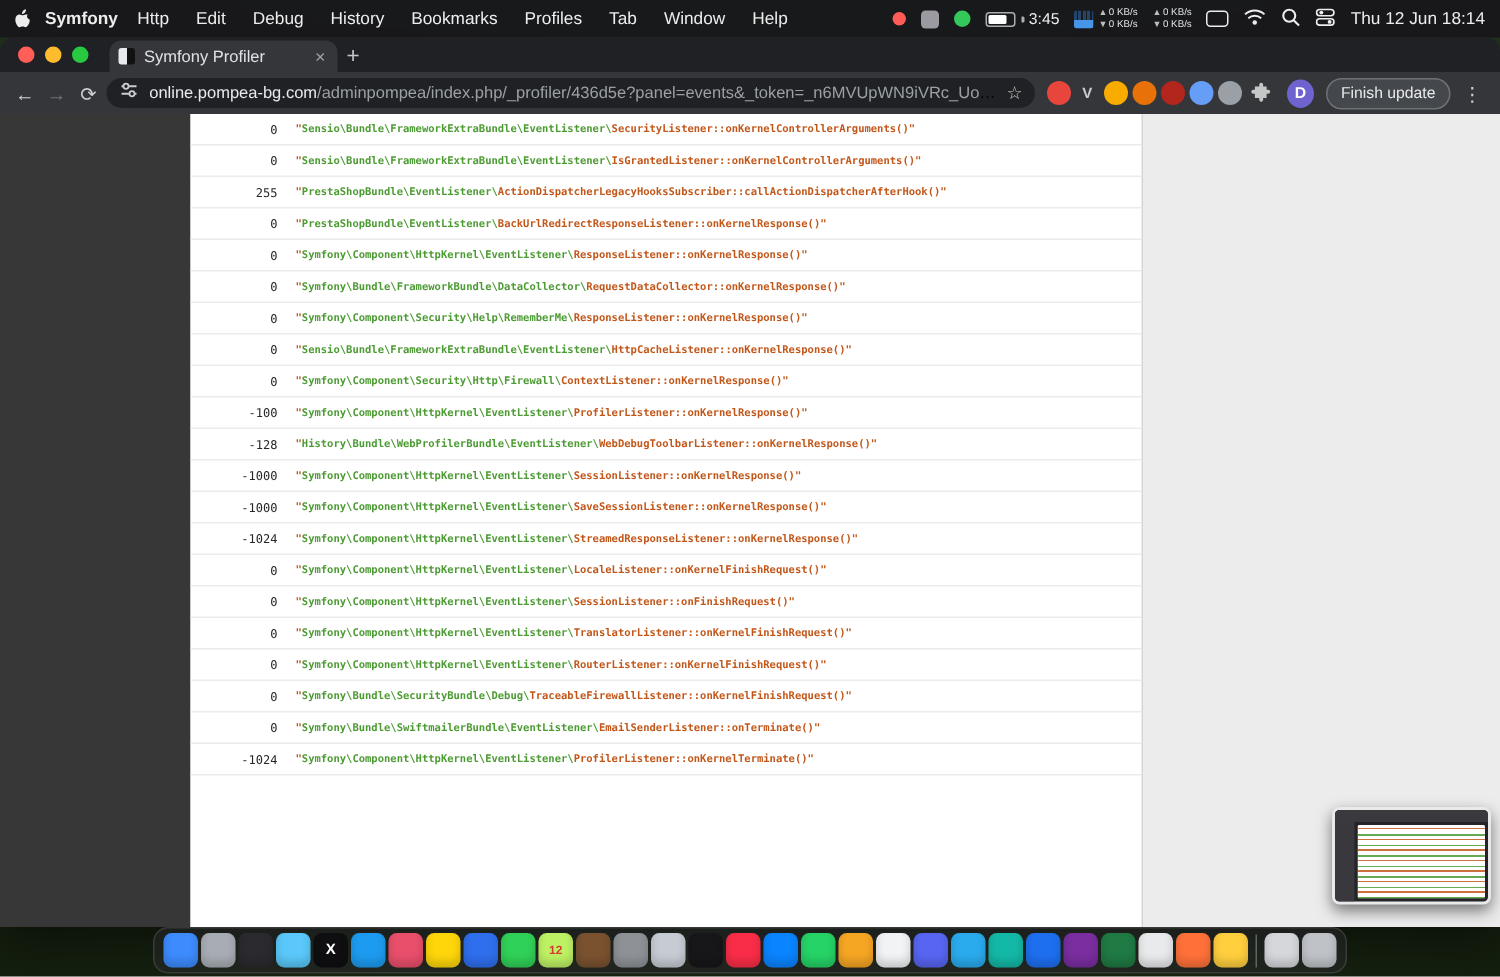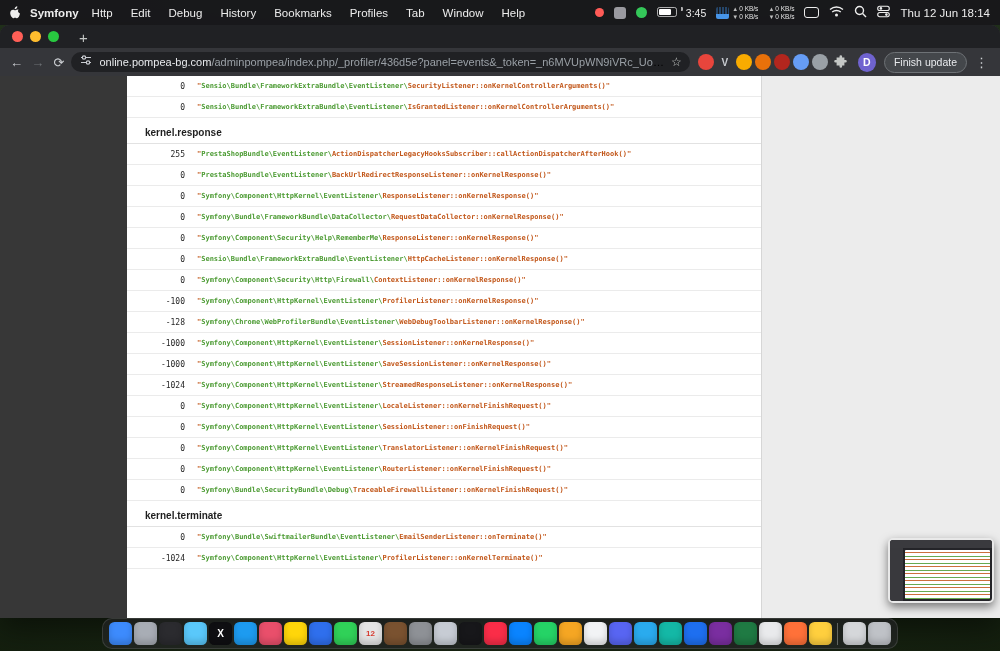--- a/index.html
+++ b/index.html
@@ -12,21 +12,21 @@
 #menubar{position:absolute;top:0;left:0;width:1000px;height:25px;background:rgba(24,24,27,.97);
   display:flex;align-items:center;color:#ededed;font-size:11.5px;z-index:40}
 #menubar .left{display:flex;align-items:center}
 .apple{width:28px;display:flex;justify-content:center;align-items:center}
 .appname{font-weight:bold;margin:0 4px 0 2px}
 #menu-items{display:flex}
 .mitem{padding:0 9px;white-space:nowrap}
 #menubar .right{margin-left:auto;display:flex;align-items:center;gap:10px;padding-right:10px}
 .s-dot{width:9px;height:9px;border-radius:50%;display:inline-block}
 .s-sq{width:12px;height:12px;border-radius:3px;display:inline-block}
-.batt-wrap{display:flex;align-items:flex-start;gap:3px}
+.batt-wrap{display:flex;align-items:center;gap:3px}
 .batt{width:20px;height:10px;border:1px solid rgba(255,255,255,.65);border-radius:2.5px;position:relative}
 .batt i{position:absolute;left:1px;top:1px;bottom:1px;width:68%;background:#fff;border-radius:1px}
 .batt-nub{width:2px;height:4px;background:rgba(255,255,255,.65);border-radius:0 1px 1px 0;margin-left:1px}
 .battime{font-size:10.5px}
 .net{display:flex;align-items:center;gap:3px}
 .netbars{width:13px;height:12px;background:linear-gradient(to top,#4da3ff 0 45%,transparent 45%),
   repeating-linear-gradient(90deg,#274b73 0 2px,transparent 2px 3px);border-radius:2px;opacity:.9}
 .netcol{display:flex;flex-direction:column;align-items:flex-end;line-height:7px;font-size:6.5px;color:#e4e4e4}
 .netcol .arr{color:#bdbdbd;margin-right:1px;font-size:6px}
 .disp-ic{width:15px;height:11px;border:1.2px solid #ededed;border-radius:3px}
@@ -172,20 +172,25 @@
   </div>
 </div>
 
 <div id="window">
   <div id="tabstrip">
     <div id="lights">
         <span class="tl" style="background: rgb(255, 95, 87);"></span>
         <span class="tl" style="background: rgb(254, 188, 46);"></span>
         <span class="tl" style="background: rgb(40, 200, 64);"></span>
       </div>
+    <div id="tab">
+      <span class="favicon"></span>
+      <span class="title">Symfony Profiler</span>
+      <span class="close">×</span>
+    </div>
     <span class="newtab">+</span>
   </div>
 
   <div id="toolbar">
     <span class="navbtn">←</span>
     <span class="navbtn dim">→</span>
     <span class="navbtn">⟳</span>
     <div id="addressbar">
       <span>
         <svg width="14" height="14" viewBox="0 0 14 14">
@@ -222,21 +227,20 @@
     <div id="profiler-panel">
       <div id="profiler-table">
           <div class="prow">
             <div class="pcell-pri mono">0</div>
             <div class="pcell-lis mono"><span class="tok-q">"</span><span class="tok-ns">Sensio\Bundle\FrameworkExtraBundle\EventListener\</span><span class="tok-fn">SecurityListener::onKernelControllerArguments()</span><span class="tok-q">"</span></div>
           </div>
           <div class="prow">
             <div class="pcell-pri mono">0</div>
             <div class="pcell-lis mono"><span class="tok-q">"</span><span class="tok-ns">Sensio\Bundle\FrameworkExtraBundle\EventListener\</span><span class="tok-fn">IsGrantedListener::onKernelControllerArguments()</span><span class="tok-q">"</span></div>
           </div>
-          <div class="phead">kernel.response</div>
           <div class="prow">
             <div class="pcell-pri mono">255</div>
             <div class="pcell-lis mono"><span class="tok-q">"</span><span class="tok-ns">PrestaShopBundle\EventListener\</span><span class="tok-fn">ActionDispatcherLegacyHooksSubscriber::callActionDispatcherAfterHook()</span><span class="tok-q">"</span></div>
           </div>
           <div class="prow">
             <div class="pcell-pri mono">0</div>
             <div class="pcell-lis mono"><span class="tok-q">"</span><span class="tok-ns">PrestaShopBundle\EventListener\</span><span class="tok-fn">BackUrlRedirectResponseListener::onKernelResponse()</span><span class="tok-q">"</span></div>
           </div>
           <div class="prow">
             <div class="pcell-pri mono">0</div>
@@ -257,21 +261,21 @@
           <div class="prow">
             <div class="pcell-pri mono">0</div>
             <div class="pcell-lis mono"><span class="tok-q">"</span><span class="tok-ns">Symfony\Component\Security\Http\Firewall\</span><span class="tok-fn">ContextListener::onKernelResponse()</span><span class="tok-q">"</span></div>
           </div>
           <div class="prow">
             <div class="pcell-pri mono">-100</div>
             <div class="pcell-lis mono"><span class="tok-q">"</span><span class="tok-ns">Symfony\Component\HttpKernel\EventListener\</span><span class="tok-fn">ProfilerListener::onKernelResponse()</span><span class="tok-q">"</span></div>
           </div>
           <div class="prow">
             <div class="pcell-pri mono">-128</div>
-            <div class="pcell-lis mono"><span class="tok-q">"</span><span class="tok-ns">Symfony\Chrome\WebProfilerBundle\EventListener\</span><span class="tok-fn">WebDebugToolbarListener::onKernelResponse()</span><span class="tok-q">"</span></div>
+            <div class="pcell-lis mono"><span class="tok-q">"</span><span class="tok-ns">History\Bundle\WebProfilerBundle\EventListener\</span><span class="tok-fn">WebDebugToolbarListener::onKernelResponse()</span><span class="tok-q">"</span></div>
           </div>
           <div class="prow">
             <div class="pcell-pri mono">-1000</div>
             <div class="pcell-lis mono"><span class="tok-q">"</span><span class="tok-ns">Symfony\Component\HttpKernel\EventListener\</span><span class="tok-fn">SessionListener::onKernelResponse()</span><span class="tok-q">"</span></div>
           </div>
           <div class="prow">
             <div class="pcell-pri mono">-1000</div>
             <div class="pcell-lis mono"><span class="tok-q">"</span><span class="tok-ns">Symfony\Component\HttpKernel\EventListener\</span><span class="tok-fn">SaveSessionListener::onKernelResponse()</span><span class="tok-q">"</span></div>
           </div>
           <div class="prow">
@@ -291,21 +295,20 @@
             <div class="pcell-lis mono"><span class="tok-q">"</span><span class="tok-ns">Symfony\Component\HttpKernel\EventListener\</span><span class="tok-fn">TranslatorListener::onKernelFinishRequest()</span><span class="tok-q">"</span></div>
           </div>
           <div class="prow">
             <div class="pcell-pri mono">0</div>
             <div class="pcell-lis mono"><span class="tok-q">"</span><span class="tok-ns">Symfony\Component\HttpKernel\EventListener\</span><span class="tok-fn">RouterListener::onKernelFinishRequest()</span><span class="tok-q">"</span></div>
           </div>
           <div class="prow">
             <div class="pcell-pri mono">0</div>
             <div class="pcell-lis mono"><span class="tok-q">"</span><span class="tok-ns">Symfony\Bundle\SecurityBundle\Debug\</span><span class="tok-fn">TraceableFirewallListener::onKernelFinishRequest()</span><span class="tok-q">"</span></div>
           </div>
-          <div class="phead">kernel.terminate</div>
           <div class="prow">
             <div class="pcell-pri mono">0</div>
             <div class="pcell-lis mono"><span class="tok-q">"</span><span class="tok-ns">Symfony\Bundle\SwiftmailerBundle\EventListener\</span><span class="tok-fn">EmailSenderListener::onTerminate()</span><span class="tok-q">"</span></div>
           </div>
           <div class="prow">
             <div class="pcell-pri mono">-1024</div>
             <div class="pcell-lis mono"><span class="tok-q">"</span><span class="tok-ns">Symfony\Component\HttpKernel\EventListener\</span><span class="tok-fn">ProfilerListener::onKernelTerminate()</span><span class="tok-q">"</span></div>
           </div>
         </div>
     </div>
@@ -319,21 +322,21 @@
     <div class="dkic" style="background: rgb(43, 43, 47);"></div>
     <div class="dkic" style="background: rgb(90, 200, 250);"></div>
     <div class="dkic" style="background: rgb(15, 15, 18);">
       <span class="dkglyph">X</span>
     </div>
     <div class="dkic" style="background: rgb(29, 155, 240);"></div>
     <div class="dkic" style="background: rgb(233, 79, 107);"></div>
     <div class="dkic" style="background: rgb(255, 214, 10);"></div>
     <div class="dkic" style="background: rgb(47, 111, 237);"></div>
     <div class="dkic" style="background: rgb(48, 209, 88);"></div>
-    <div class="dkic" style="background: #e5e5e5;">
+    <div class="dkic" style="background: #bef264;">
       <span class="dklabel">12</span>
     </div>
     <div class="dkic" style="background: rgb(122, 82, 48);"></div>
     <div class="dkic" style="background: rgb(142, 145, 150);"></div>
     <div class="dkic" style="background: rgb(199, 204, 212);"></div>
     <div class="dkic" style="background: rgb(23, 23, 26);"></div>
     <div class="dkic" style="background: rgb(250, 45, 72);"></div>
     <div class="dkic" style="background: rgb(10, 132, 255);"></div>
     <div class="dkic" style="background: rgb(37, 211, 102);"></div>
     <div class="dkic" style="background: rgb(245, 166, 35);"></div>

